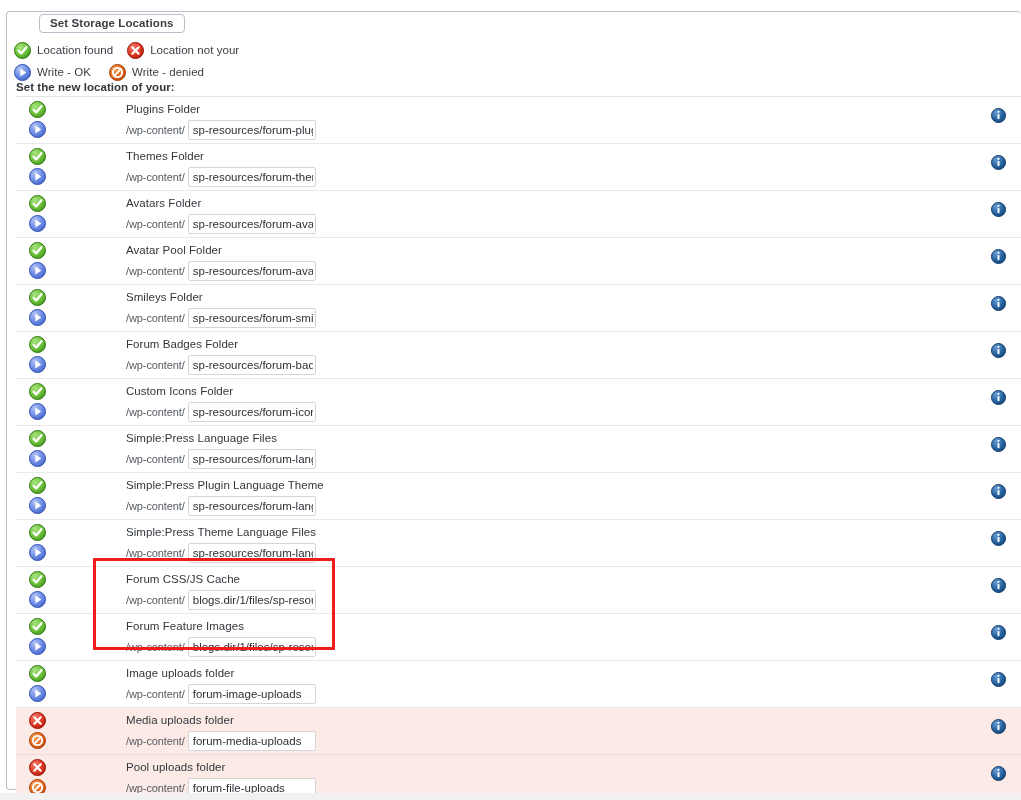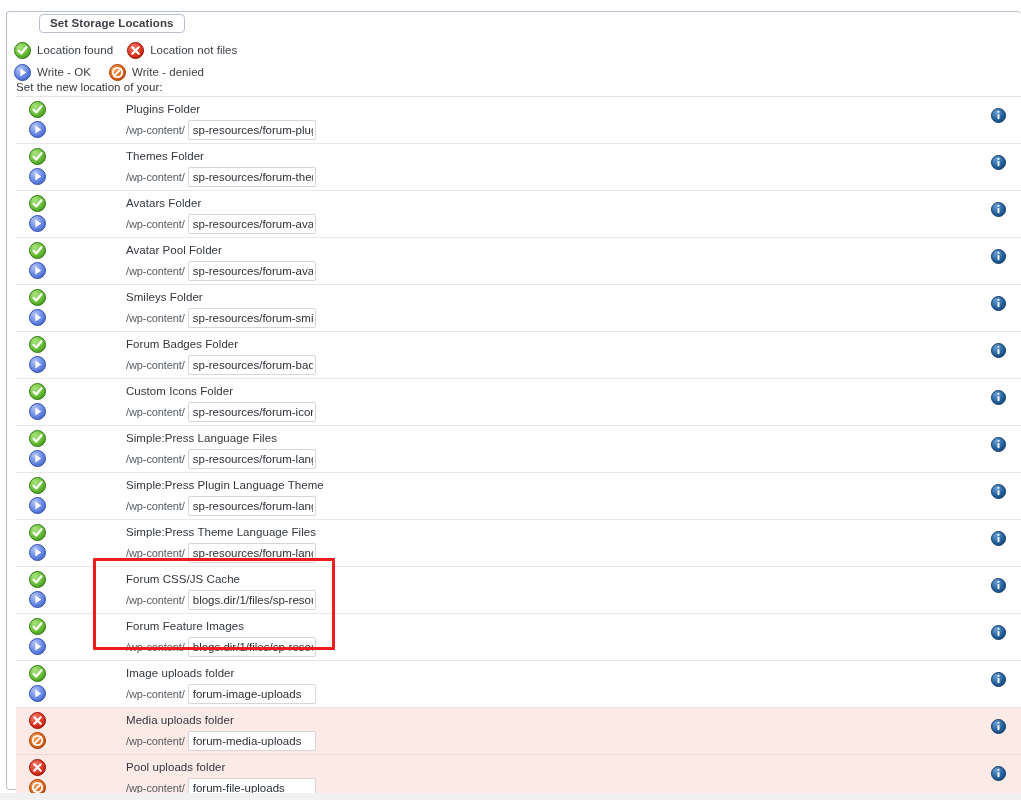--- a/index.html
+++ b/index.html
@@ -73,21 +73,21 @@
     margin-left: 6px;
     letter-spacing: .05px;
   }
   .legend-item.second { margin-left: 14px; }
 
   .instruction {
     position: absolute;
     left: 9px;
     top: 69px;
     font-size: 11.5px;
-    font-weight: normal;
+    font-weight: bold;
     color: #32373c;
     letter-spacing: .05px;
   }
 
   
   .ico {
     position: relative;
     display: inline-block;
     width: 17px; height: 17px;
     border-radius: 50%;
@@ -218,21 +218,21 @@
                   <radialGradient id="gR" cx="35%" cy="30%" r="85%">
                 <stop offset="0%" stop-color="#f27a6e"></stop>
                     <stop offset="55%" stop-color="#df3b27"></stop>
                     <stop offset="100%" stop-color="#a81508"></stop>
               </radialGradient>
                 </defs>
               <circle cx="8.5" cy="8.5" r="8" fill="url(#gR)" stroke="#9d1204" stroke-width="1"></circle>
               <path d="M5.3 5.3 L11.7 11.7 M11.7 5.3 L5.3 11.7" fill="none" stroke="#ffffff" stroke-width="2.2" stroke-linecap="round"></path>
             </svg>
           </span>
-          <span class="lbl">Location not files</span>
+          <span class="lbl">Location not your</span>
         </div>
       </div>
 
       <div class="legend-row">
         <div class="legend-item">
           <span class="ico">
             <svg viewBox="0 0 17 17">
               <defs>
                   <radialGradient id="gB" cx="35%" cy="30%" r="85%">
                 <stop offset="0%" stop-color="#b5c4f5"></stop>

